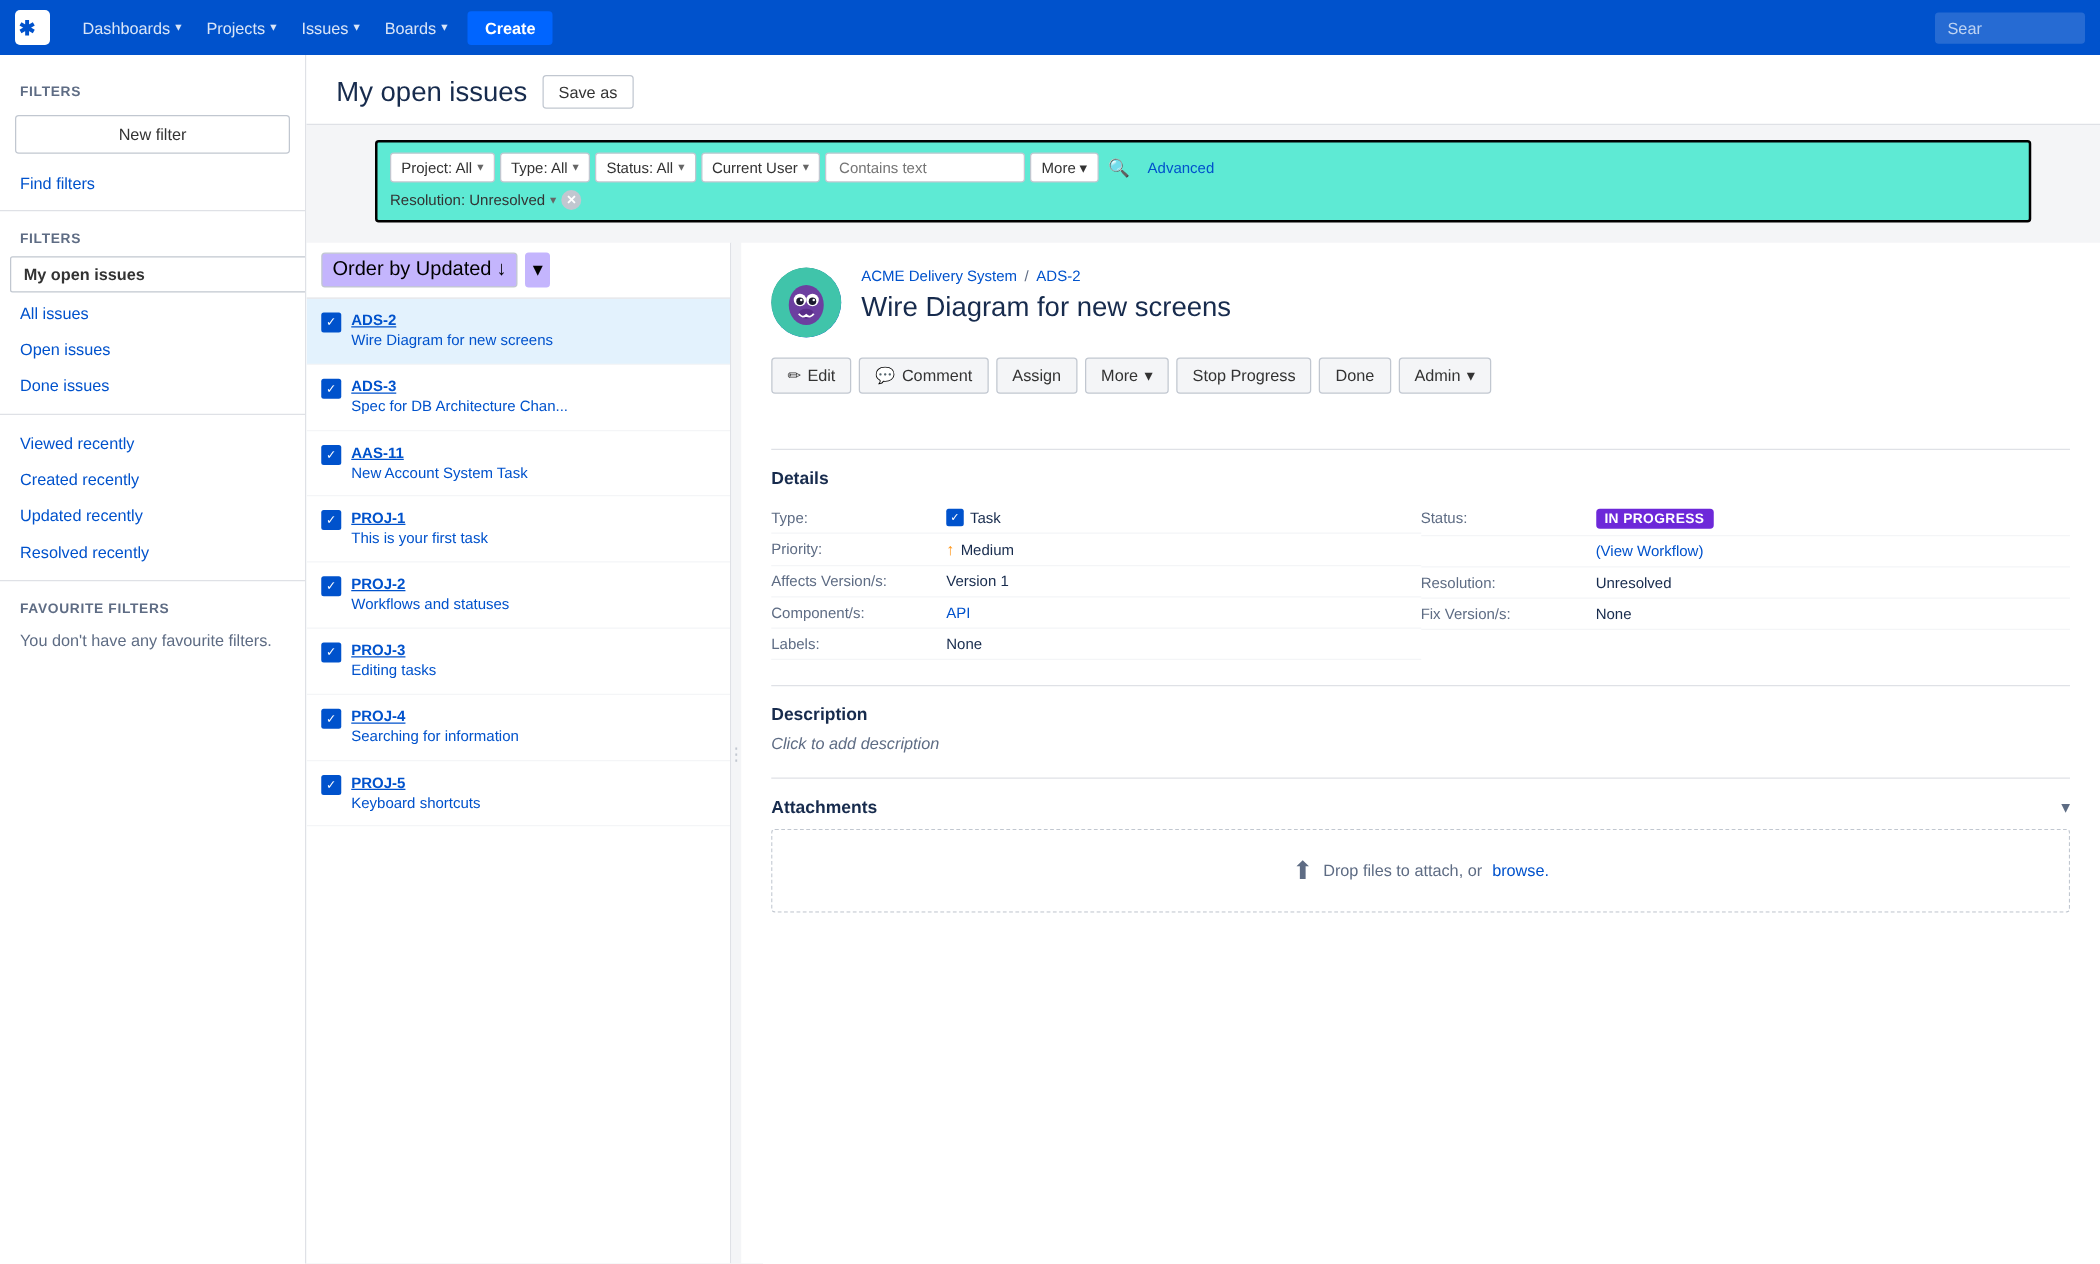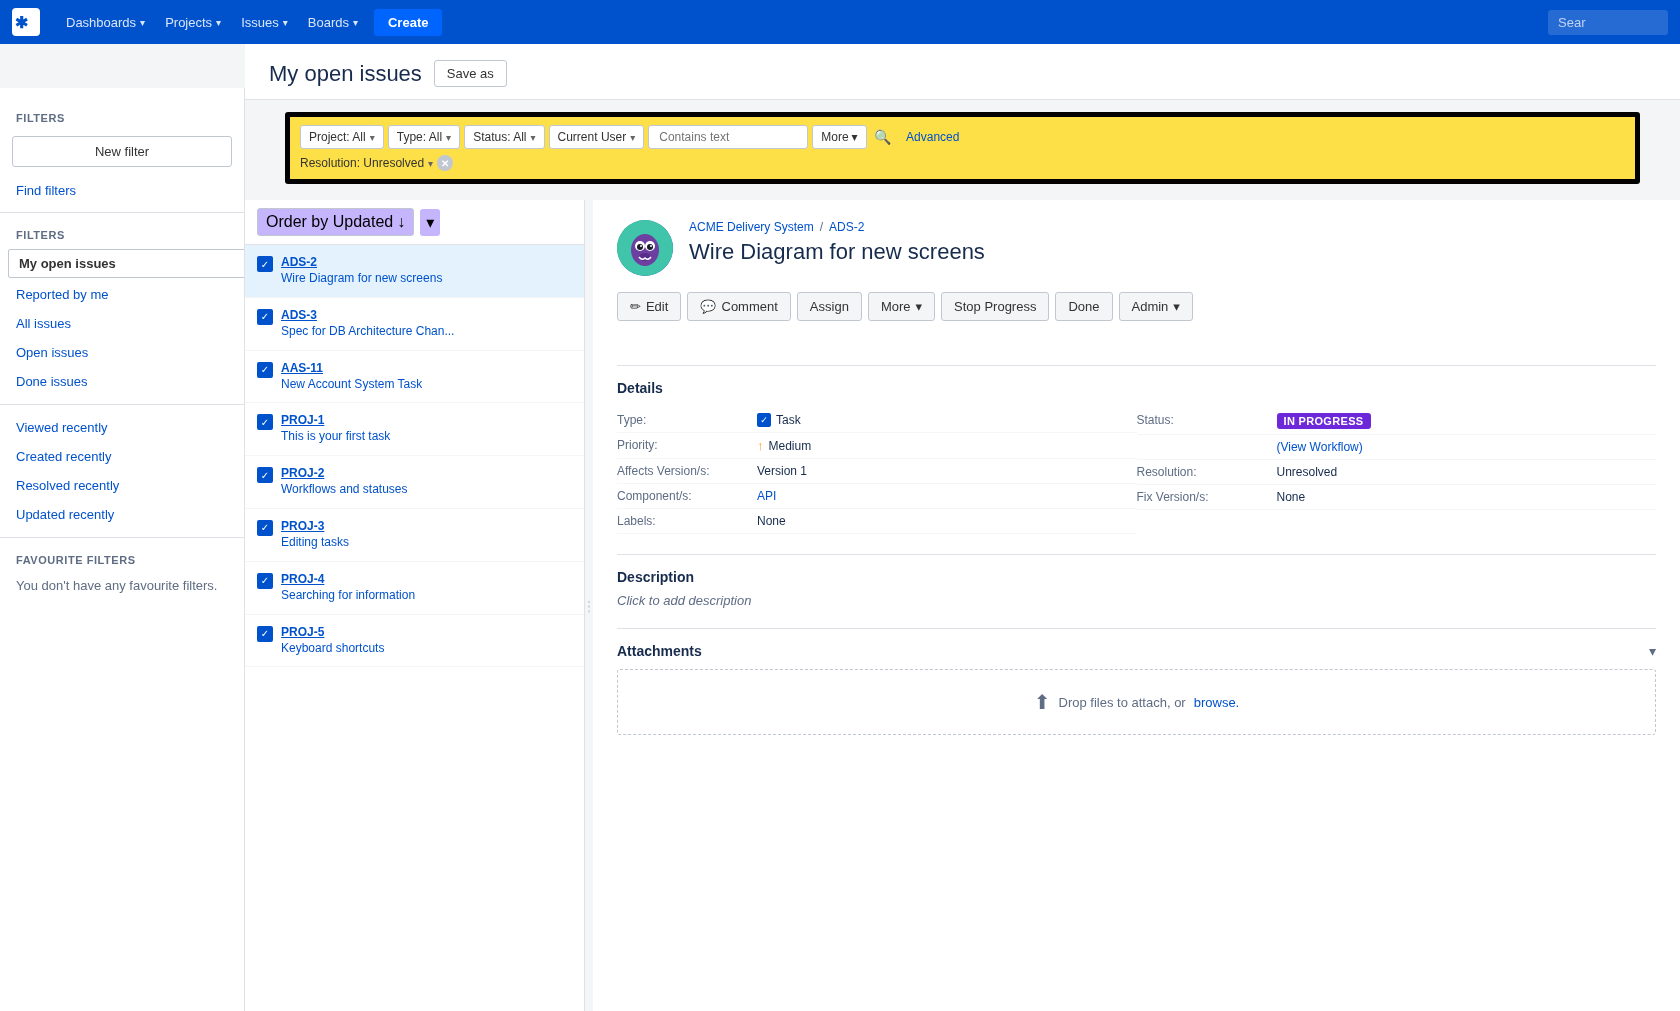--- a/index.html
+++ b/index.html
@@ -54,21 +54,20 @@
     .layout { display: flex; height: calc(100vh - 44px); overflow: hidden; }
 
     
     .sidebar {
       width: 245px;
       min-width: 245px;
       background: #fff;
       border-right: 1px solid #dfe1e6;
       overflow-y: auto;
       padding: 16px 0;
-      margin-top: 44px;
     }
     .sidebar-section-title {
       font-size: 11px;
       font-weight: 700;
       color: #5e6c84;
       text-transform: uppercase;
       letter-spacing: 0.05em;
       padding: 8px 16px 6px;
     }
     .sidebar-new-filter {
@@ -143,25 +142,25 @@
       border-radius: 3px;
       background: #fff;
       padding: 5px 12px;
       font-size: 13px;
       cursor: pointer;
       color: #333;
     }
 
     
     .filter-bar {
-      border: 5px solid #000000;
-      border-radius: 3px;
-      margin: 0 16px 12px;
+      border: 2px solid #000000;
+      border-radius: 3px;
+      margin: 0 31px 12px;
       padding: 8px 10px 8px;
-      background: #fde047;
+      background: #5eead4;
     }
     .filter-bar-row1 {
       display: flex; align-items: center; gap: 4px; flex-wrap: wrap;
     }
     .filter-bar-row2 {
       display: flex; align-items: center; gap: 4px; margin-top: 6px;
     }
     .filter-chip {
       border: 1px solid #c1c7d0;
       border-radius: 3px;
@@ -499,29 +498,28 @@
 <div class="layout">
 
   <aside class="sidebar">
     <div class="sidebar-section-title">FILTERS</div>
     <button class="sidebar-new-filter">New filter</button>
     <a class="sidebar-link">Find filters</a>
     <hr class="sidebar-divider">
     <div class="sidebar-section-title">FILTERS</div>
 
     <div class="sidebar-nav-item active" style="border:1.5px solid #c1c7d0; margin: 2px 8px; padding: 6px 10px; border-radius:2px;">My open issues</div>
-    <div class="sidebar-nav-item">Reported by me</div>
     <div class="sidebar-nav-item">All issues</div>
     <div class="sidebar-nav-item">Open issues</div>
     <div class="sidebar-nav-item">Done issues</div>
     <hr class="sidebar-divider">
     <div class="sidebar-nav-item">Viewed recently</div>
     <div class="sidebar-nav-item">Created recently</div>
+    <div class="sidebar-nav-item">Updated recently</div>
     <div class="sidebar-nav-item">Resolved recently</div>
-    <div class="sidebar-nav-item">Updated recently</div>
     <hr class="sidebar-divider">
     <div class="sidebar-section-title">FAVOURITE FILTERS</div>
     <div class="sidebar-fav-empty">You don't have any favourite filters.</div>
   </aside>
 
   <div class="main-content">
 
     <div class="page-header">
       <div class="page-header-top">
         <h1 class="page-title">My open issues</h1>

